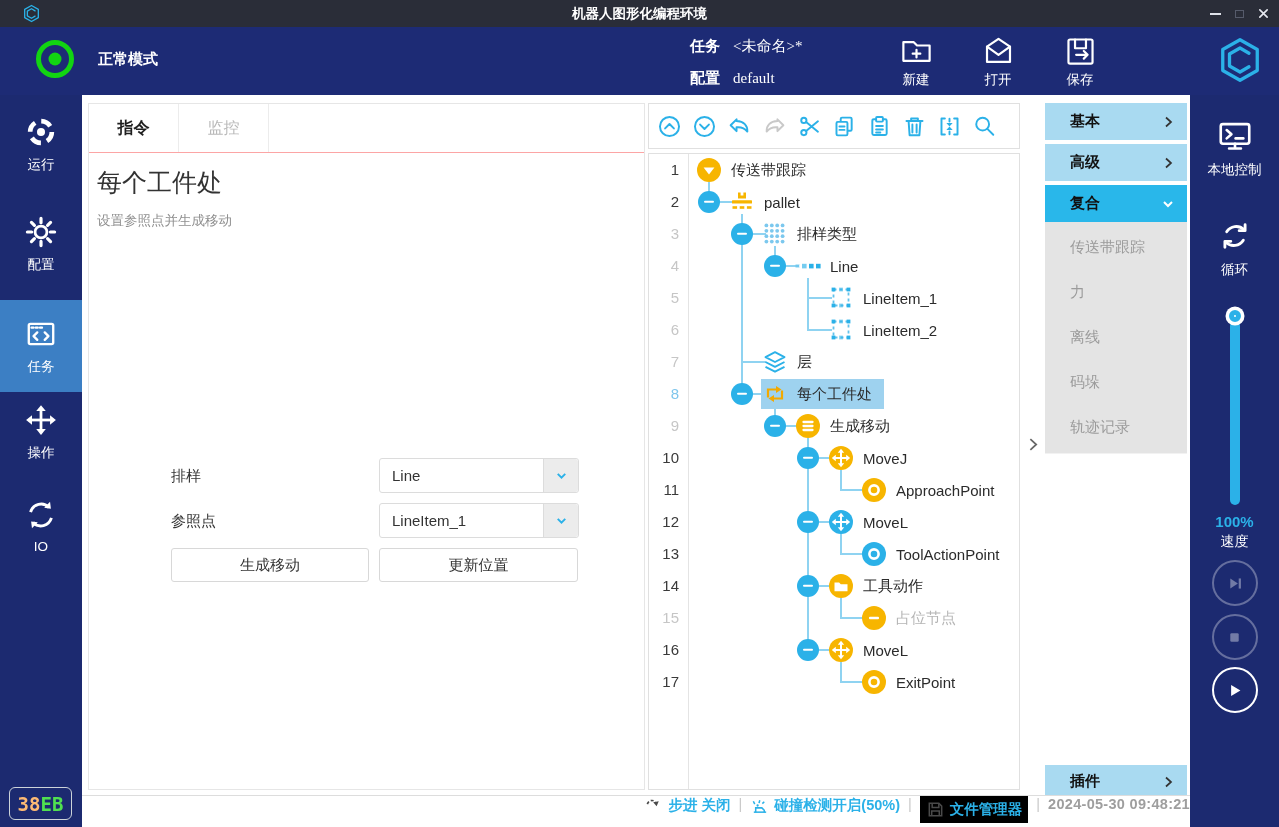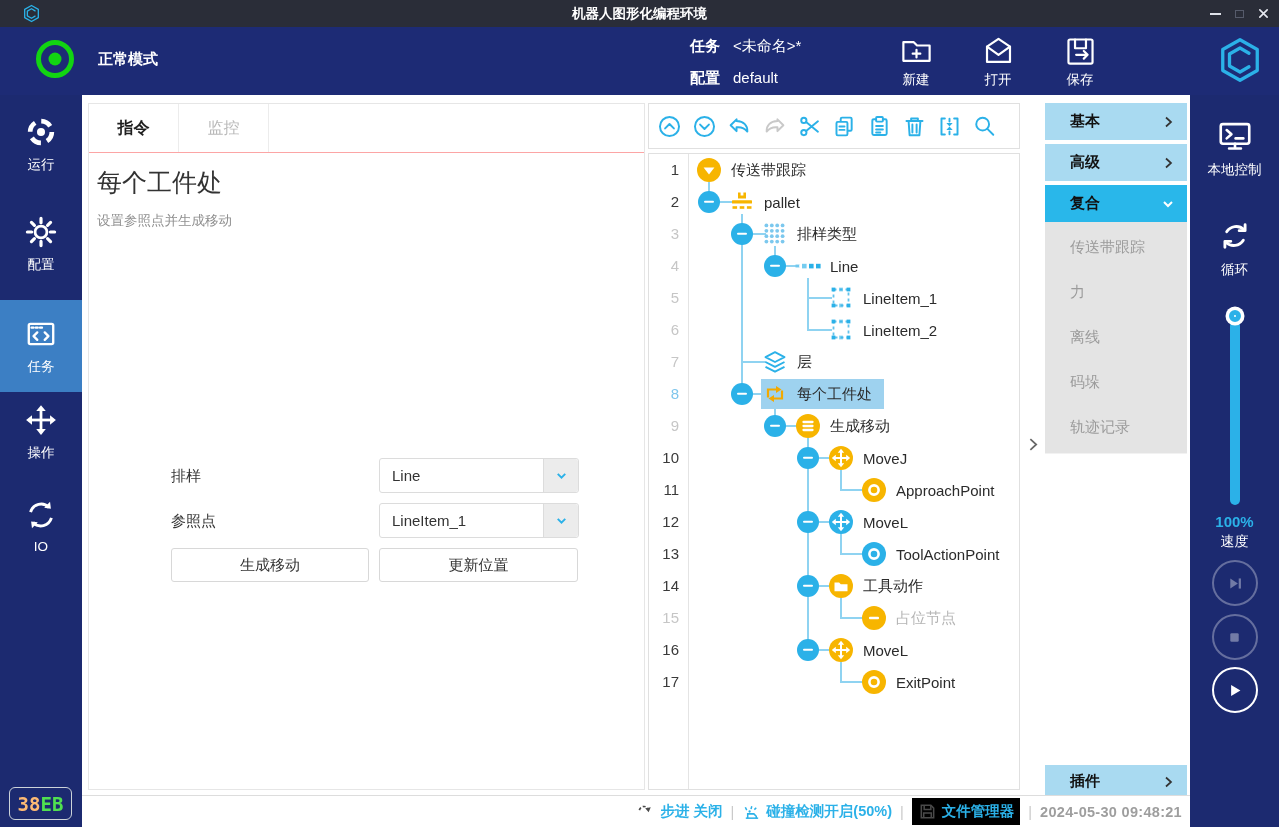--- a/index.html
+++ b/index.html
@@ -12,21 +12,21 @@
   .tb-logo { position:absolute; left:22px; top:4px; width:19px; height:19px; color:#2bb1e8; }
   .tb-title { position:absolute; left:0; right:0; top:0; height:27px; line-height:27px;
               text-align:center; color:#fff; font-size:13.5px; font-weight:700; }
   .tb-controls { position:absolute; right:4px; top:0; height:27px; display:flex; align-items:center; }
   .tb-btn { width:24px; height:27px; display:flex; align-items:center; justify-content:center; cursor:pointer; color:#e6e8ef; }
   .min-glyph { width:11px; height:2px; background:#dfe2ea; display:block; }
   .max-glyph { width:9px; height:8px; border:1.5px solid #565b6b; display:block; }
   .tb-btn svg { width:11px; height:11px; }
 
   
-  .header { position:absolute; left:0; top:27px; width:1279px; height:68px; background:#1d2b75; }
+  .header { position:absolute; left:0; top:27px; width:1279px; height:68px; background:#1d2b75;font-family:Liberation Serif, serif; }
   .mode { position:absolute; left:36px; top:13px; display:flex; align-items:center; gap:24px; }
   .mode-ring { width:38px; height:38px; border:5px solid #12d412; border-radius:50%; position:relative; }
   .mode-ring::after { content:""; position:absolute; left:50%; top:50%; transform:translate(-50%,-50%);
                       width:13px; height:13px; border-radius:50%; background:#12d412; }
   .mode-label { color:#fff; font-size:15px; font-weight:700; }
   .task-info { position:absolute; left:690px; top:9px; color:#fff; font-size:15px; }
   .ti-row { height:20px; line-height:20px; margin-bottom:12px; display:flex; }
   .ti-key { font-weight:700; margin-right:13px; }
   .header-actions { position:absolute; left:892px; top:7px; display:flex; gap:34px; }
   .h-action { width:48px; display:flex; flex-direction:column; align-items:center; gap:2px; color:#fff; cursor:pointer; }
@@ -125,22 +125,22 @@
                color:#2bb1e8; font-size:15px; font-weight:700; }
   .speed-lbl { position:absolute; top:438px; left:0; width:100%; text-align:center; color:#fff; font-size:14px; }
   .pb-btn { position:absolute; left:50%; transform:translateX(-50%); width:46px; height:46px; border-radius:50%;
             border:2px solid rgba(255,255,255,0.32); color:rgba(255,255,255,0.38);
             display:flex; align-items:center; justify-content:center; cursor:pointer; }
   .pb-btn svg { width:27px; height:27px; }
   .pb-btn.enabled { border-color:#fff; color:#fff; }
 
   
   .status-bar { position:absolute; left:82px; top:795px; width:1108px; height:32px; background:#fff;
-                border-top:1px solid #ddd; display:flex; align-items:center; justify-content:flex-end;
-                gap:8px; padding-right:8px; font-size:14.5px; font-weight:700; }
+                border-top:1px solid #ddd; display:flex; align-items:flex-start; justify-content:flex-end;
+                gap:8px; padding-right:0; font-size:14.5px; font-weight:700; }
   .sb-seg { display:flex; align-items:center; gap:5px; color:#2bb1e8; cursor:pointer; }
   .sb-seg.highlight { background:#000000; padding:4px 6px; }
   .sb-icon { width:19px; height:19px; display:inline-flex; }
   .sb-icon.dark { color:#4a4a4a; } .sb-icon.blue { color:#2bb1e8; }
   .sb-sep { color:#c9c9c9; font-weight:400; }
   .sb-time { color:#9e9e9e; letter-spacing:0.3px; }
 </style>
 </head>
 <body>
 

